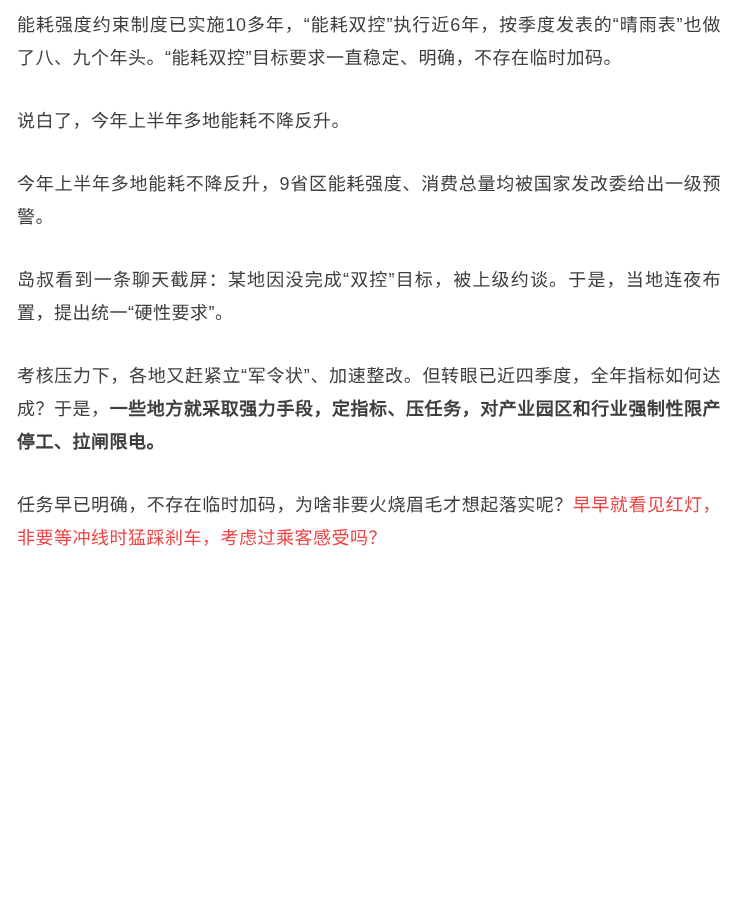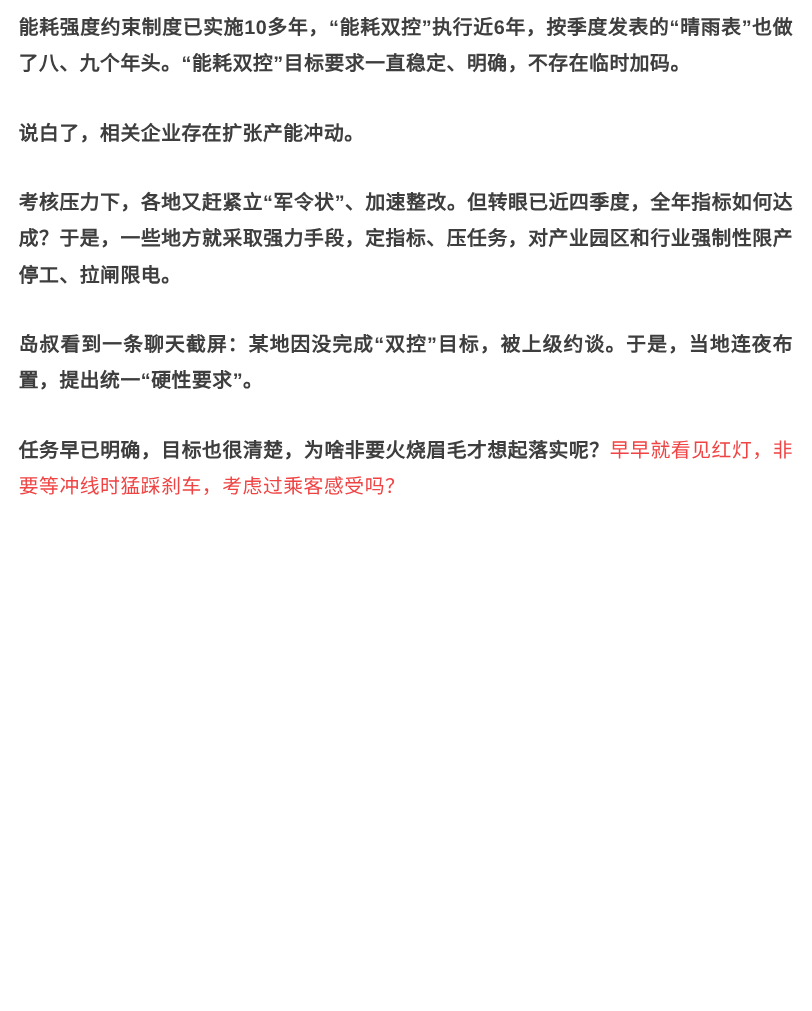--- a/index.html
+++ b/index.html
@@ -24,28 +24,29 @@
     font-family: "Liberation Sans", "DejaVu Sans", sans-serif;
     font-size: 18px;
     line-height: 33px;
     letter-spacing: 0.5px;
     color: var(--text);
     text-align: justify;
   }
   .article p {
     margin: 0 0 30px 0;
   }
-  .run-normal { font-weight: 700; }
+  .run-normal { font-weight: 400; }
   .run-bold   { font-weight: 700; }
   .run-red    { color: var(--red); font-weight: 400; }
 </style>
 </head>
 <body>
 
 <div class="page">
   <article class="article">
       <p><span class="run-normal">能耗强度约束制度已实施10多年，“能耗双控”执行近6年，按季度发表的“晴雨表”也做了八、九个年头。“能耗双控”目标要求一直稳定、明确，不存在临时加码。</span></p>
-      <p><span class="run-normal">说白了，相关企业存在扩张产能冲动。</span></p>
+      <p><span class="run-normal">说白了，今年上半年多地能耗不降反升。</span></p>
+      <p><span class="run-normal">今年上半年多地能耗不降反升，9省区能耗强度、消费总量均被国家发改委给出一级预警。</span></p>
+      <p><span class="run-normal">岛叔看到一条聊天截屏：某地因没完成“双控”目标，被上级约谈。于是，当地连夜布置，提出统一“硬性要求”。</span></p>
       <p><span class="run-normal">考核压力下，各地又赶紧立“军令状”、加速整改。但转眼已近四季度，全年指标如何达成？于是，</span><span class="run-bold">一些地方就采取强力手段，定指标、压任务，对产业园区和行业强制性限产停工、拉闸限电。</span></p>
-      <p><span class="run-normal">岛叔看到一条聊天截屏：某地因没完成“双控”目标，被上级约谈。于是，当地连夜布置，提出统一“硬性要求”。</span></p>
-      <p><span class="run-normal">任务早已明确，目标也很清楚，为啥非要火烧眉毛才想起落实呢？</span><span class="run-red">早早就看见红灯，非要等冲线时猛踩刹车，考虑过乘客感受吗？</span></p>
+      <p><span class="run-normal">任务早已明确，不存在临时加码，为啥非要火烧眉毛才想起落实呢？</span><span class="run-red">早早就看见红灯，非要等冲线时猛踩刹车，考虑过乘客感受吗？</span></p>
     </article>
 </div>
 
 </body></html>

